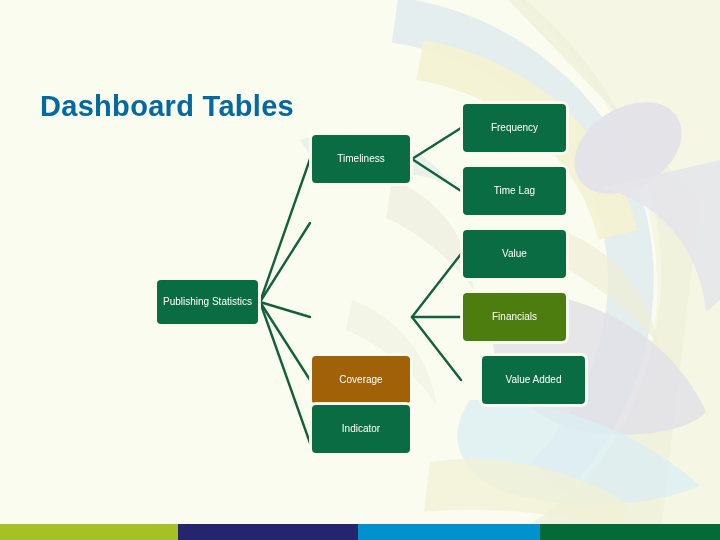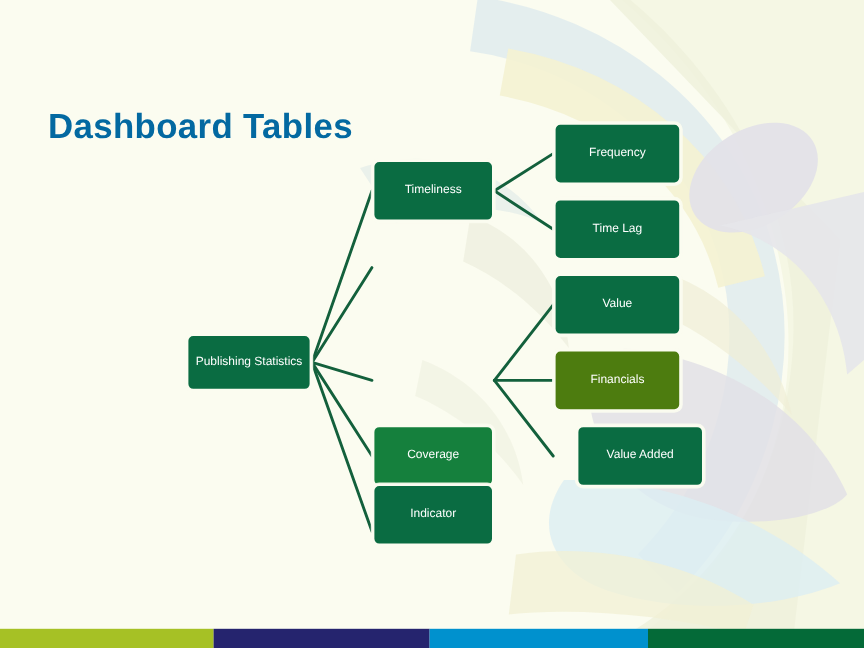--- a/index.html
+++ b/index.html
@@ -113,21 +113,21 @@
         <line x1="260" y1="302" x2="310" y2="380" stroke="#13603c" stroke-width="2.4" stroke-linecap="round"></line>
         <line x1="260" y1="302" x2="310" y2="443" stroke="#13603c" stroke-width="2.4" stroke-linecap="round"></line>
         <line x1="412" y1="159" x2="461" y2="128" stroke="#13603c" stroke-width="2.4" stroke-linecap="round"></line>
         <line x1="412" y1="159" x2="461" y2="191" stroke="#13603c" stroke-width="2.4" stroke-linecap="round"></line>
         <line x1="412" y1="317" x2="461" y2="254" stroke="#13603c" stroke-width="2.4" stroke-linecap="round"></line>
         <line x1="412" y1="317" x2="461" y2="317" stroke="#13603c" stroke-width="2.4" stroke-linecap="round"></line>
         <line x1="412" y1="317" x2="461" y2="380" stroke="#13603c" stroke-width="2.4" stroke-linecap="round"></line>
       </svg>
   <div class="node" style="left: 155px; top: 278px; width: 105px; height: 48px; background: rgb(10, 108, 66); color: rgb(255, 255, 255);">Publishing Statistics</div>
       <div class="node" style="left: 310px; top: 133px; width: 102px; height: 52px; background: rgb(10, 108, 66); color: rgb(255, 255, 255);">Timeliness</div>
-      <div class="node" style="left: 310px; top: 354px; width: 102px; height: 52px; background: #15803d; color: rgb(255, 255, 255);">Coverage</div>
+      <div class="node" style="left: 310px; top: 354px; width: 102px; height: 52px; background: #a16207; color: rgb(255, 255, 255);">Coverage</div>
       <div class="node" style="left: 310px; top: 403px; width: 102px; height: 52px; background: rgb(10, 108, 66); color: rgb(255, 255, 255);">Indicator</div>
       <div class="node" style="left: 461px; top: 102px; width: 107px; height: 52px; background: rgb(10, 108, 66); color: rgb(255, 255, 255);">Frequency</div>
       <div class="node" style="left: 461px; top: 165px; width: 107px; height: 52px; background: rgb(10, 108, 66); color: rgb(255, 255, 255);">Time Lag</div>
       <div class="node" style="left: 461px; top: 228px; width: 107px; height: 52px; background: rgb(10, 108, 66); color: rgb(255, 255, 255);">Value</div>
       <div class="node" style="left: 461px; top: 291px; width: 107px; height: 52px; background: #4d7c0f; color: rgb(255, 255, 255);">Financials</div>
       <div class="node" style="left: 480px; top: 354px; width: 107px; height: 52px; background: rgb(10, 108, 66); color: rgb(255, 255, 255); text-align: right;">Value Added</div>
     </div>
 
   <div id="footer-bar">
       <div class="footer-seg" style="width: 178px; background: rgb(166, 193, 37);"></div>

